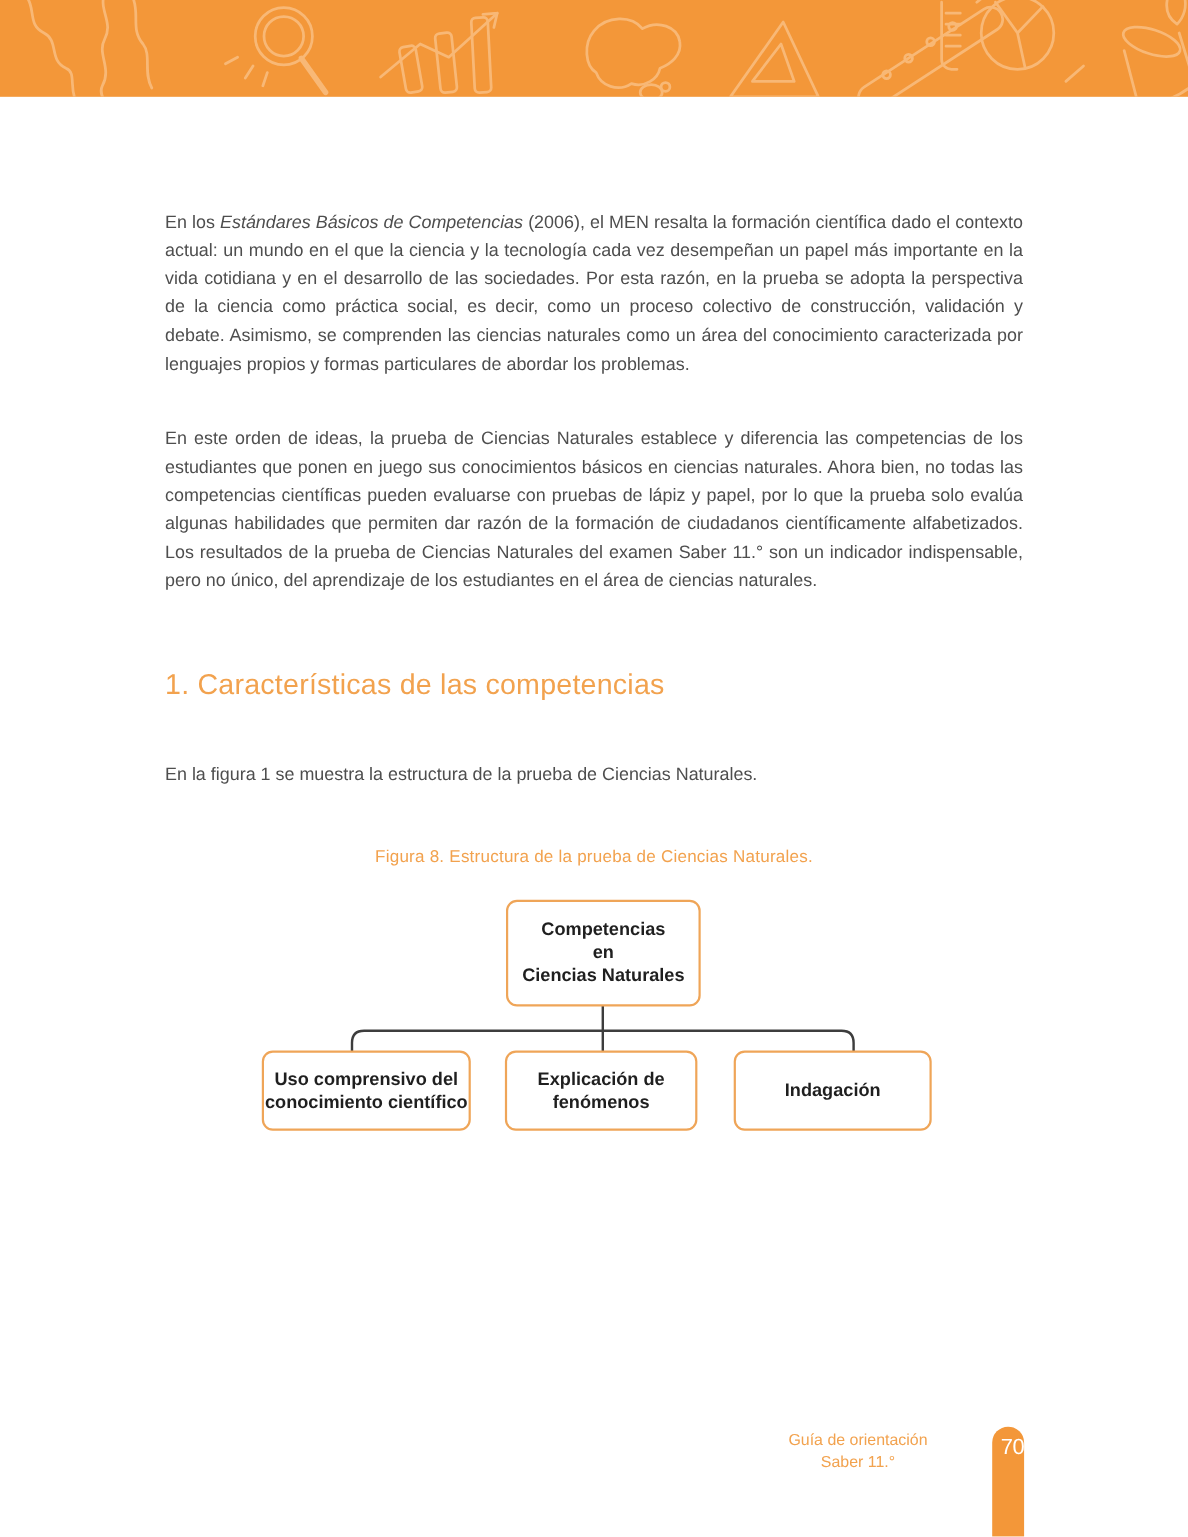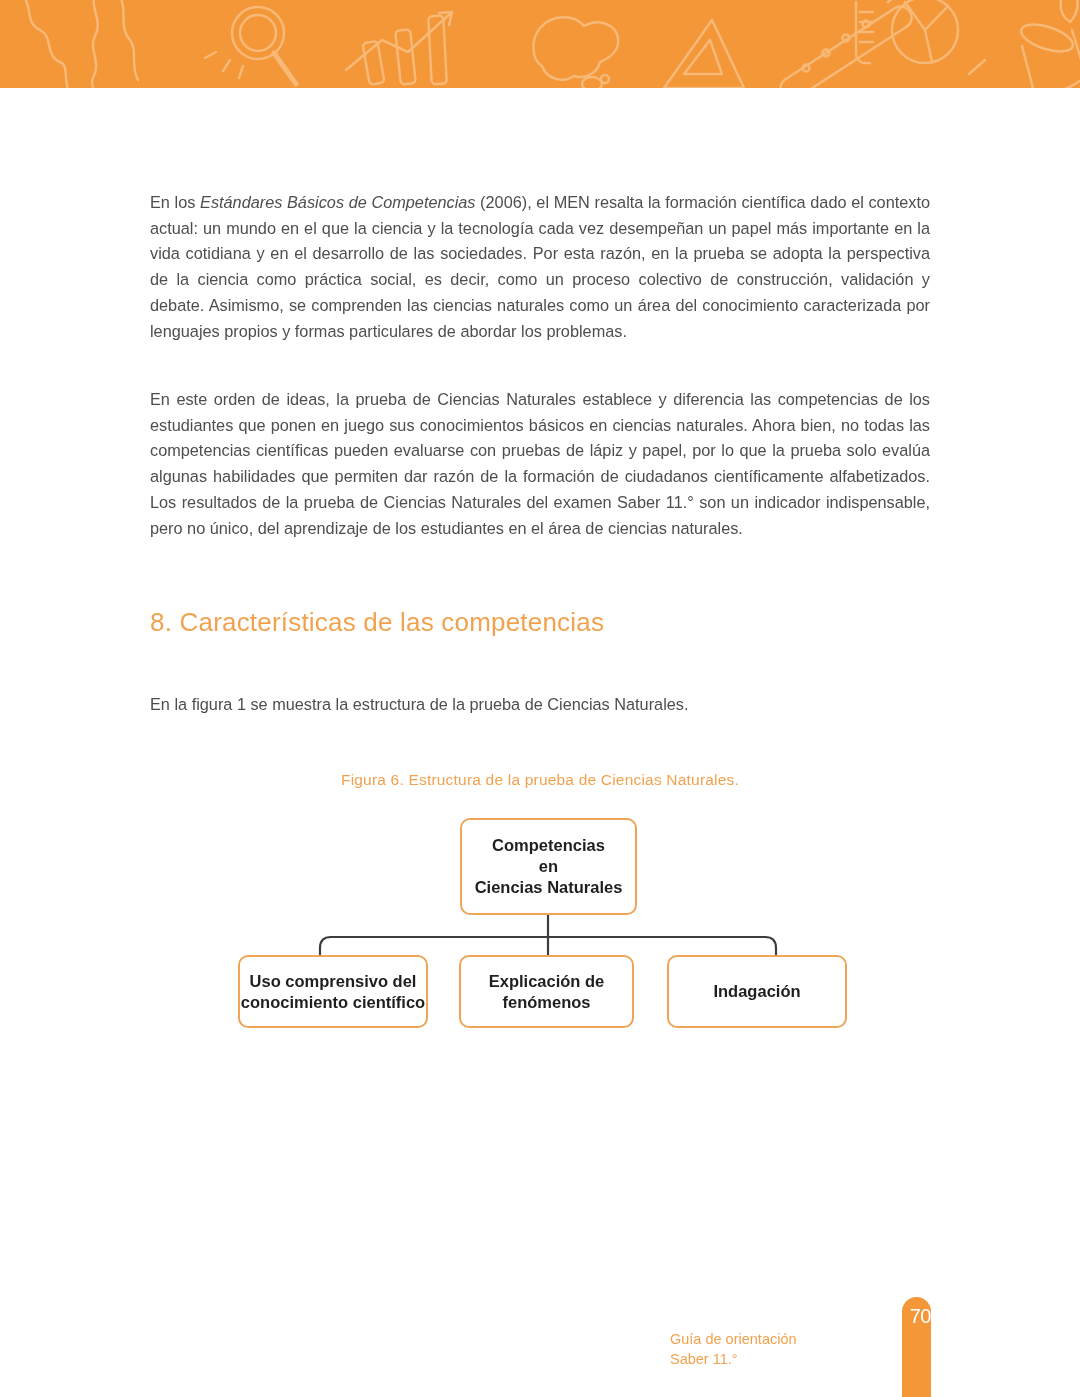--- a/index.html
+++ b/index.html
@@ -57,23 +57,22 @@
     font-weight:bold;color:var(--box-text,#1F1F1F);
     font-size:16.5px;line-height:21px;
   }
   .node.root{left:460px;top:0;width:177px;height:97px;}
   .node.c1{left:238px;top:137px;width:190px;height:73px;}
   .node.c2{left:459px;top:137px;width:175px;height:73px;}
   .node.c3{left:667px;top:137px;width:180px;height:73px;}
   
   .footer-text{
     position:absolute;right:190px;top:1300px;width:220px;
-    text-align:left;font-size:14.5px;line-height:20px;
+    text-align:center;font-size:14.5px;line-height:20px;
     color:var(--accent-orange,#F2A24E);
-    margin-top:29px;
   }
   .page-tab{
     position:absolute;left:902px;top:1297px;width:29px;height:100px;
     background:var(--band-orange,#F39739);
     border-radius:15px 15px 0 0;
     display:flex;justify-content:flex-end;align-items:flex-start;
   }
   .page-tab span{
     color:#fff;font-size:20px;line-height:20px;margin-top:9px;letter-spacing:-0.5px;
   }
@@ -152,25 +151,25 @@
         <path d="M1062 -4 C1058 10 1064 18 1070 22 C1076 16 1080 6 1076 -6"></path>
       </g>
     </svg>
   </header>
 
   <main>
     <p class="bodytext p1"><span>En los </span><em>Estándares Básicos de Competencias</em><span> (2006), el MEN resalta la formación científica dado el contexto actual: un mundo en el que la ciencia y la tecnología cada vez desempeñan un papel más importante en la vida cotidiana y en el desarrollo de las sociedades. Por esta razón, en la prueba se adopta la perspectiva de la ciencia como práctica social, es decir, como un proceso colectivo de construcción, validación y debate. Asimismo, se comprenden las ciencias naturales como un área del conocimiento caracterizada por lenguajes propios y formas particulares de abordar los problemas.</span></p>
 
     <p class="bodytext p2">En este orden de ideas, la prueba de Ciencias Naturales establece y diferencia las competencias de los estudiantes que ponen en juego sus conocimientos básicos en ciencias naturales. Ahora bien, no todas las competencias científicas pueden evaluarse con pruebas de lápiz y papel, por lo que la prueba solo evalúa algunas habilidades que permiten dar razón de la formación de ciudadanos científicamente alfabetizados. Los resultados de la prueba de Ciencias Naturales del examen Saber 11.° son un indicador indispensable, pero no único, del aprendizaje de los estudiantes en el área de ciencias naturales.</p>
 
-    <h2 class="heading">8. Características de las competencias</h2>
+    <h2 class="heading">1. Características de las competencias</h2>
 
     <p class="figure-intro">En la figura 1 se muestra la estructura de la prueba de Ciencias Naturales.</p>
 
-    <p class="figure-caption">Figura 6. Estructura de la prueba de Ciencias Naturales.</p>
+    <p class="figure-caption">Figura 8. Estructura de la prueba de Ciencias Naturales.</p>
 
     <div class="diagram">
       <svg class="connectors" viewBox="0 0 1080 215" fill="none" stroke="#3D3D3D" stroke-width="2.2" stroke-linecap="round">
         <path d="M548 97 V139"></path>
         <path d="M320 141 V130 Q320 119 331 119 H765 Q776 119 776 130 V141"></path>
       </svg>
       <div class="node root">Competencias
 en
 Ciencias Naturales</div>
       <div class="node c1">Uso comprensivo del

